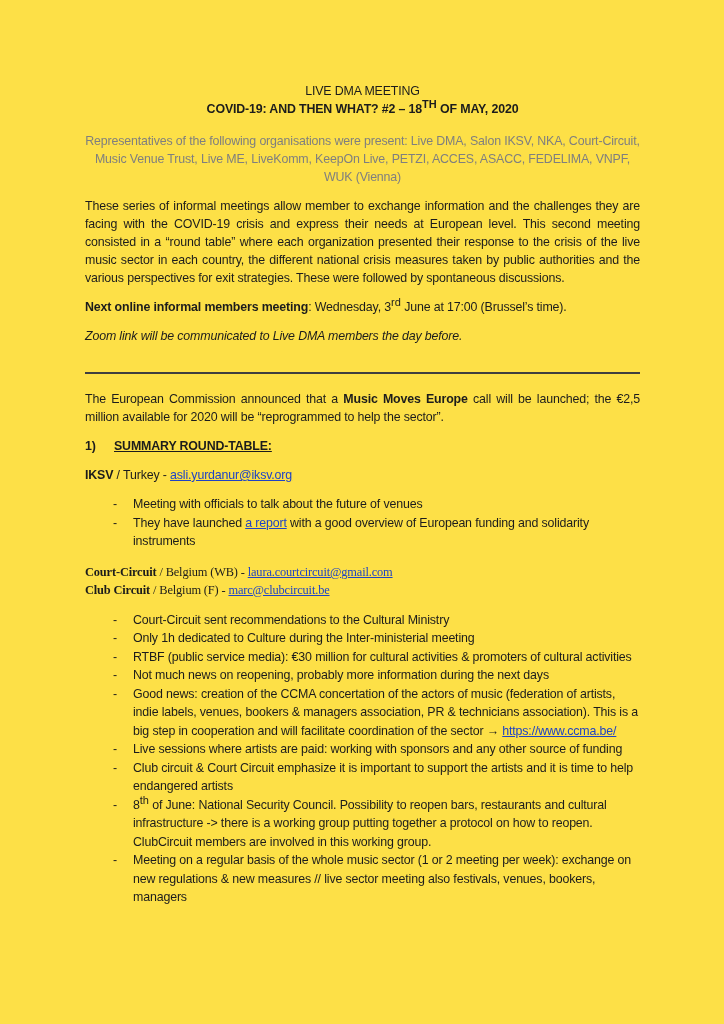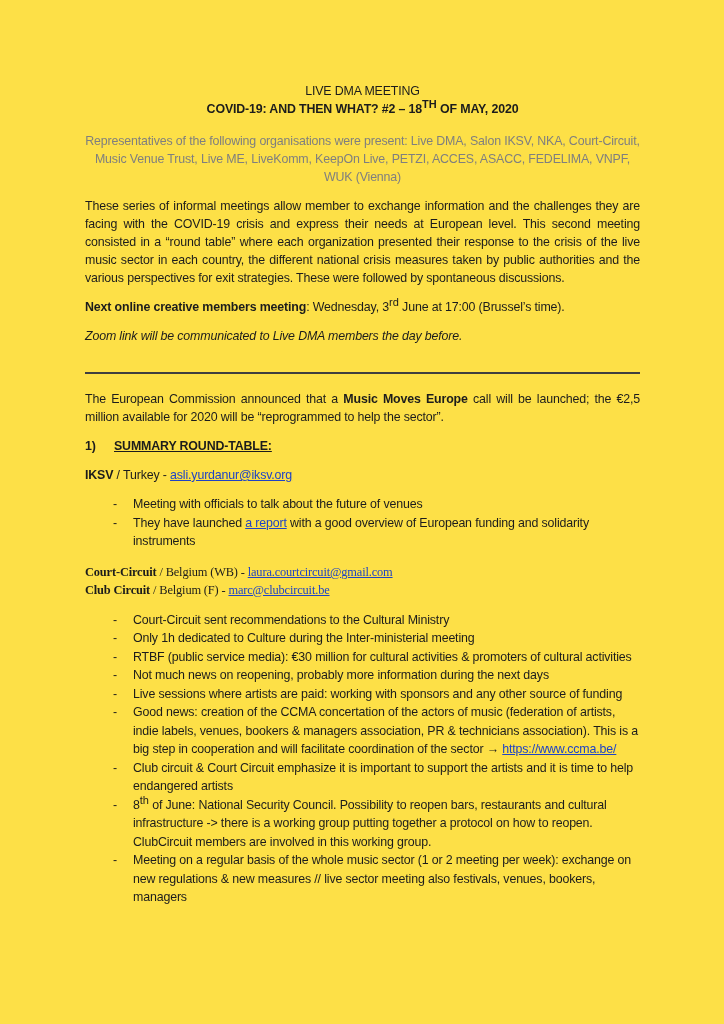--- a/index.html
+++ b/index.html
@@ -43,21 +43,21 @@
 
     <div class="title-block">
       <p class="center"><span>LIVE DMA MEETING</span></p>
       <p class="center"><span class="b">COVID-19: AND THEN WHAT? #2 – 18</span><span class="b sup">TH</span><span class="b"> OF MAY, 2020</span></p>
     </div>
 
     <p class="center gray"><span>Representatives of the following organisations were present: Live DMA, Salon IKSV, NKA, Court-Circuit, Music Venue Trust, Live ME, LiveKomm, KeepOn Live, PETZI, ACCES, ASACC, FEDELIMA, VNPF, WUK (Vienna)</span></p>
 
     <p class="justify"><span>These series of informal meetings allow member to exchange information and the challenges they are facing with the COVID-19 crisis and express their needs at European level. This second meeting consisted in a “round table” where each organization presented their response to the crisis of the live music sector in each country, the different national crisis measures taken by public authorities and the various perspectives for exit strategies. These were followed by spontaneous discussions.</span></p>
 
-    <p class="mt6"><span class="b">Next online creative members meeting</span><span>: Wednesday, 3</span><span class="sup">rd</span><span> June at 17:00 (Brussel’s time).</span></p>
+    <p class="mt6"><span class="b">Next online informal members meeting</span><span>: Wednesday, 3</span><span class="sup">rd</span><span> June at 17:00 (Brussel’s time).</span></p>
 
     <p><span class="i">Zoom link will be communicated to Live DMA members the day before.</span></p>
 
     <hr class="divider">
 
     <p class="justify"><span>The European Commission announced that a </span><span class="b">Music Moves Europe</span><span> call will be launched; the €2,5 million available for 2020 will be “reprogrammed to help the sector”.</span></p>
 
     <p class="heading"><span class="hnum">1)</span><span><span class="b u">SUMMARY ROUND-TABLE:</span></span></p>
 
     <p><span class="b">IKSV</span><span> / Turkey - </span><a class="lnk" href="#">asli.yurdanur@iksv.org</a></p>
@@ -70,21 +70,21 @@
     <div class="org-block">
       <p><span class="b">Court-Circuit</span><span> / Belgium (WB) - </span><a class="lnk" href="#">laura.courtcircuit@gmail.com</a></p>
       <p><span class="b">Club Circuit</span><span> / Belgium (F) - </span><a class="lnk" href="#">marc@clubcircuit.be</a></p>
     </div>
 
     <ul class="dash">
         <li><span>Court-Circuit sent recommendations to the Cultural Ministry</span></li>
         <li><span>Only 1h dedicated to Culture during the Inter-ministerial meeting</span></li>
         <li><span>RTBF (public service media): €30 million for cultural activities &amp; promoters of cultural activities</span></li>
         <li><span>Not much news on reopening, probably more information during the next days</span></li>
+        <li><span>Good news: creation of the CCMA concertation of the actors of music (federation of artists, indie labels, venues, bookers &amp; managers association, PR &amp; technicians association). This is a big step in cooperation and will facilitate coordination of the sector → </span><a class="lnk" href="#">https://www.ccma.be/</a></li>
         <li><span>Live sessions where artists are paid: working with sponsors and any other source of funding</span></li>
-        <li><span>Good news: creation of the CCMA concertation of the actors of music (federation of artists, indie labels, venues, bookers &amp; managers association, PR &amp; technicians association). This is a big step in cooperation and will facilitate coordination of the sector → </span><a class="lnk" href="#">https://www.ccma.be/</a></li>
         <li><span>Club circuit &amp; Court Circuit emphasize it is important to support the artists and it is time to help endangered artists</span></li>
         <li><span>8</span><span class="sup">th</span><span> of June: National Security Council. Possibility to reopen bars, restaurants and cultural infrastructure -&gt; there is a working group putting together a protocol on how to reopen. ClubCircuit members are involved in this working group.</span></li>
         <li><span>Meeting on a regular basis of the whole music sector (1 or 2 meeting per week): exchange on new regulations &amp; new measures // live sector meeting also festivals, venues, bookers, managers</span></li>
       </ul>
 
   </div>
 </div>
 
 </body></html>

